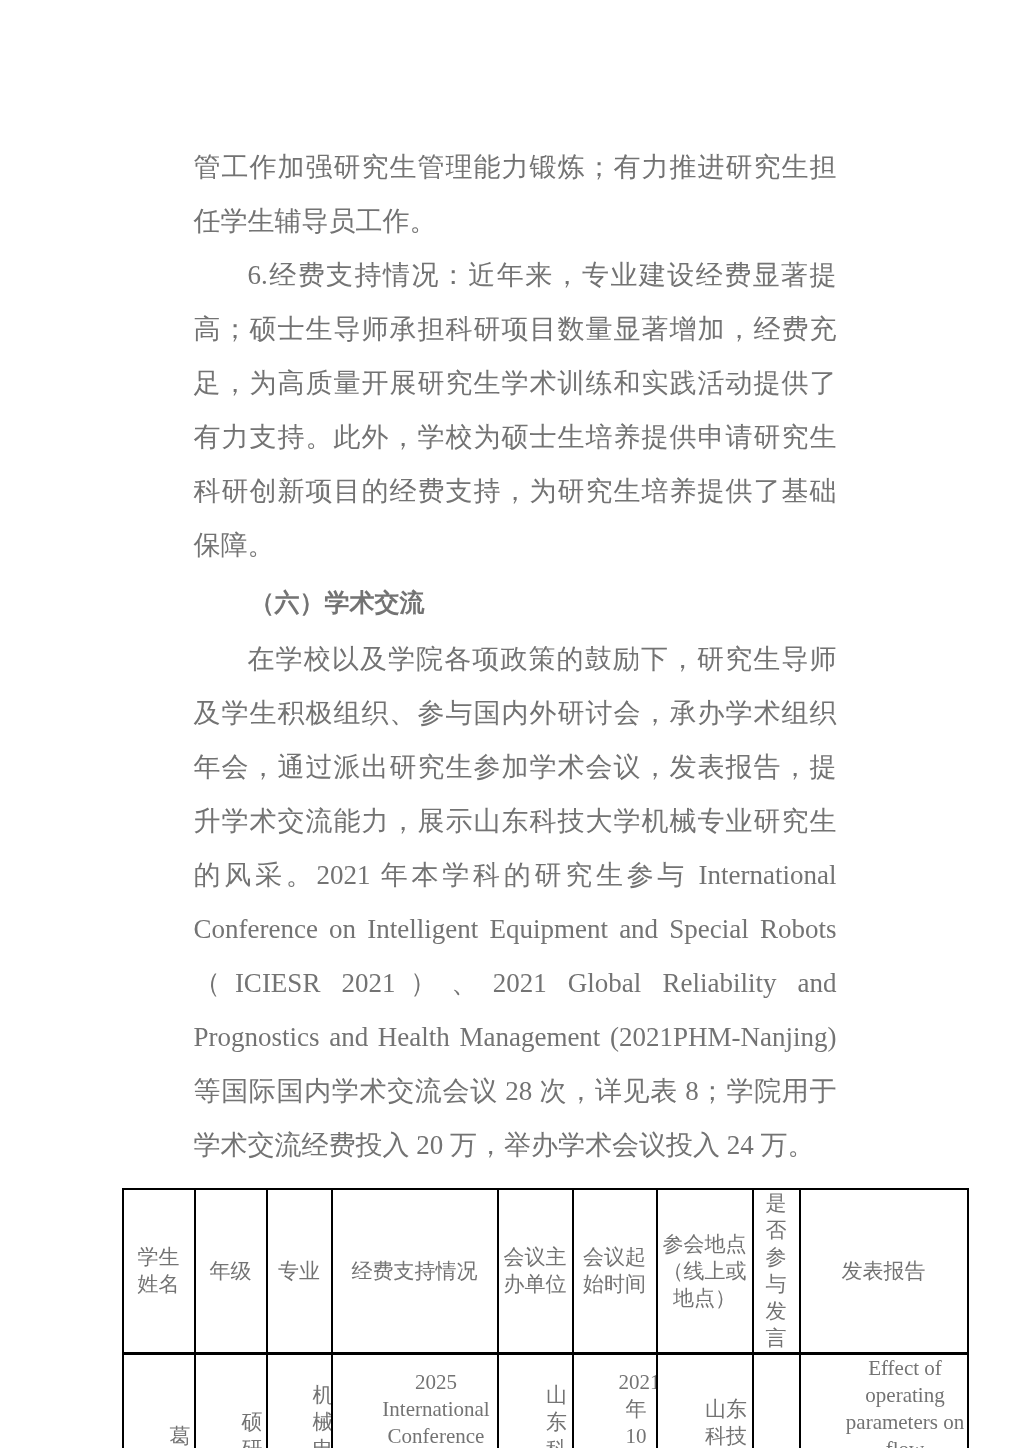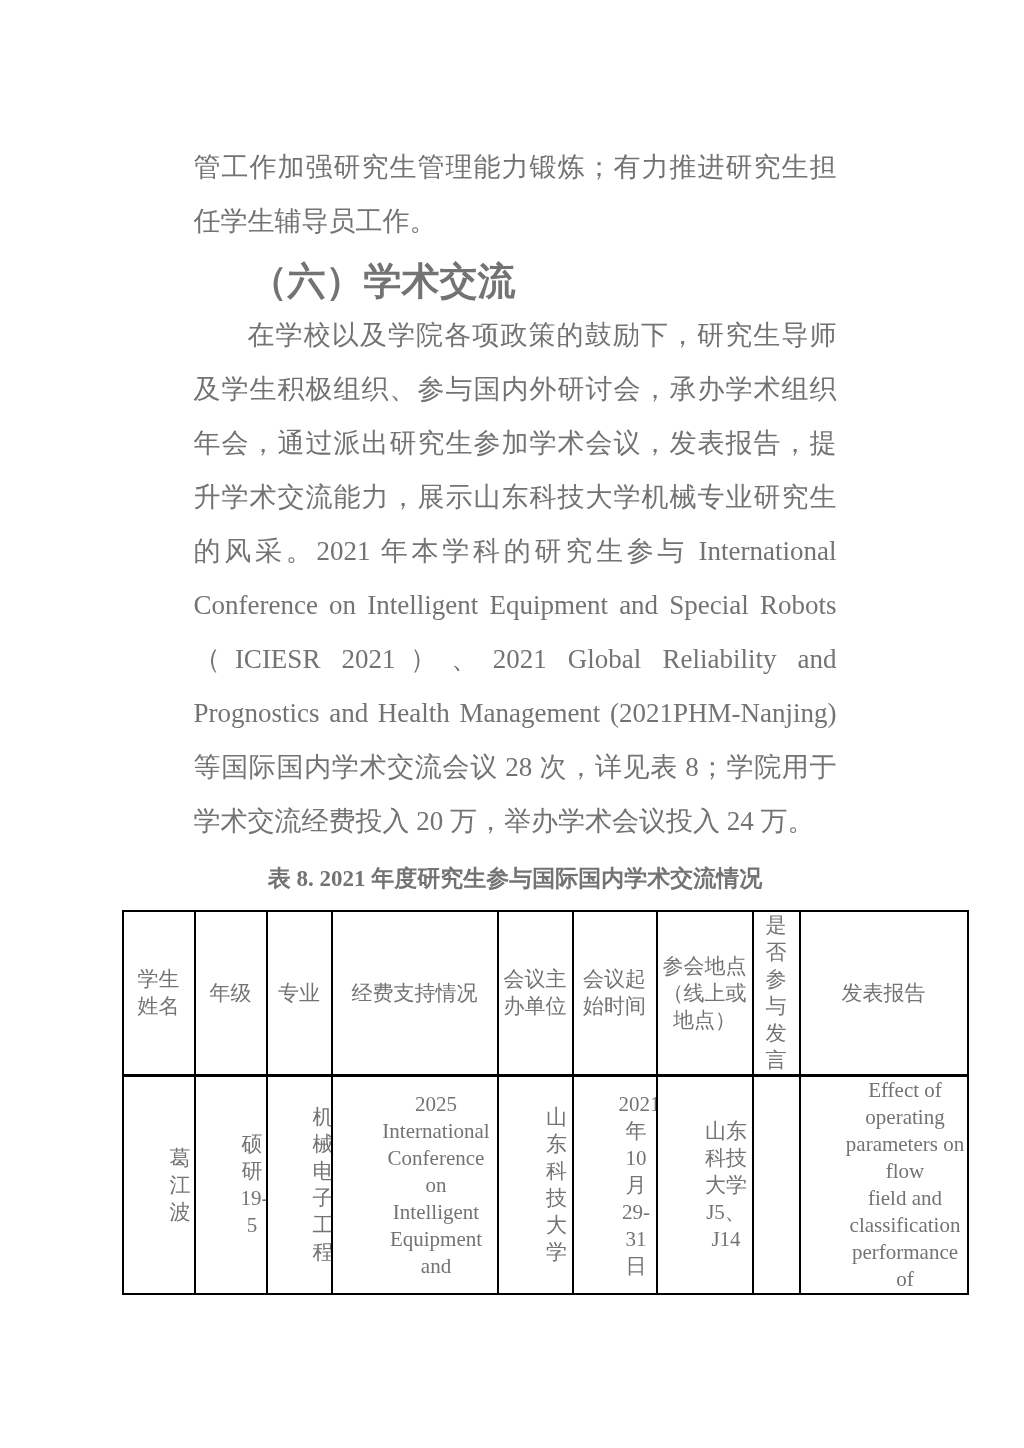--- a/index.html
+++ b/index.html
@@ -16,22 +16,22 @@
     overflow: hidden;
   }
   .body-para {
     font-size: 27px;
     line-height: 54px;
     text-align: justify;
     margin: 0;
   }
   .indent { text-indent: 54px; }
   .section-heading {
-    font-family: Liberation Sans, sans-serif;
-    font-size: 38px;
+    font-family: Liberation Mono, monospace;
+    font-size: 25px;
     font-weight: bold;
     line-height: 54px;
     margin: 6px 0 0 56px;
   }
   .table-caption {
     font-size: 23px;
     font-weight: bold;
     line-height: 30px;
     text-align: center;
     margin: 16px 0 0 0;
@@ -65,26 +65,26 @@
     padding-left: 45px;
   }
 </style>
 </head>
 <body>
 
 <div class="page">
 
   <p class="body-para">管工作加强研究生管理能力锻炼；有力推进研究生担任学生辅导员工作。</p>
 
+  <p class="body-para indent">6.经费支持情况：近年来，专业建设经费显著提高；硕士生导师承担科研项目数量显著增加，经费充足，为高质量开展研究生学术训练和实践活动提供了有力支持。此外，学校为硕士生培养提供申请研究生科研创新项目的经费支持，为研究生培养提供了基础保障。</p>
 
   <div class="section-heading">（六）学术交流</div>
 
   <p class="body-para indent">在学校以及学院各项政策的鼓励下，研究生导师及学生积极组织、参与国内外研讨会，承办学术组织年会，通过派出研究生参加学术会议，发表报告，提升学术交流能力，展示山东科技大学机械专业研究生的风采。2021 年本学科的研究生参与 International Conference on Intelligent Equipment and Special Robots（ICIESR 2021）、2021 Global Reliability and Prognostics and Health Management (2021PHM-Nanjing) 等国际国内学术交流会议 28 次，详见表 8；学院用于学术交流经费投入 20 万，举办学术会议投入 24 万。</p>
 
-  <div class="table-caption">表 8. 2021 年度研究生参与国际国内学术交流情况</div>
 
   <table class="exchange">
     <colgroup>
       <col style="width:72px">
       <col style="width:72px">
       <col style="width:65px">
       <col style="width:166px">
       <col style="width:75px">
       <col style="width:84px">
       <col style="width:96px">

